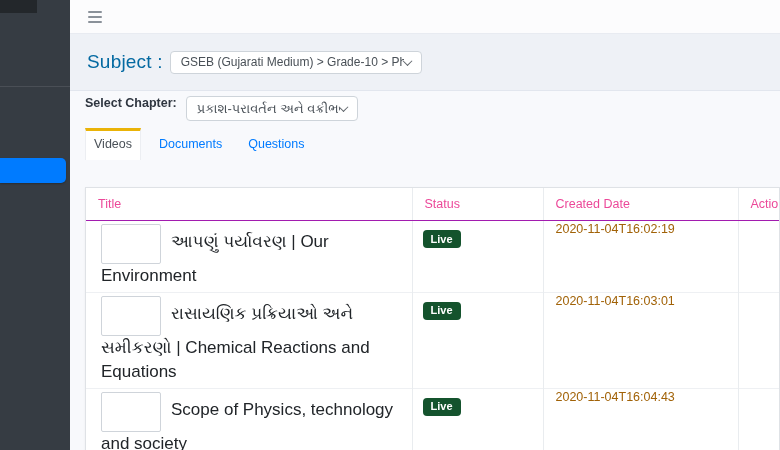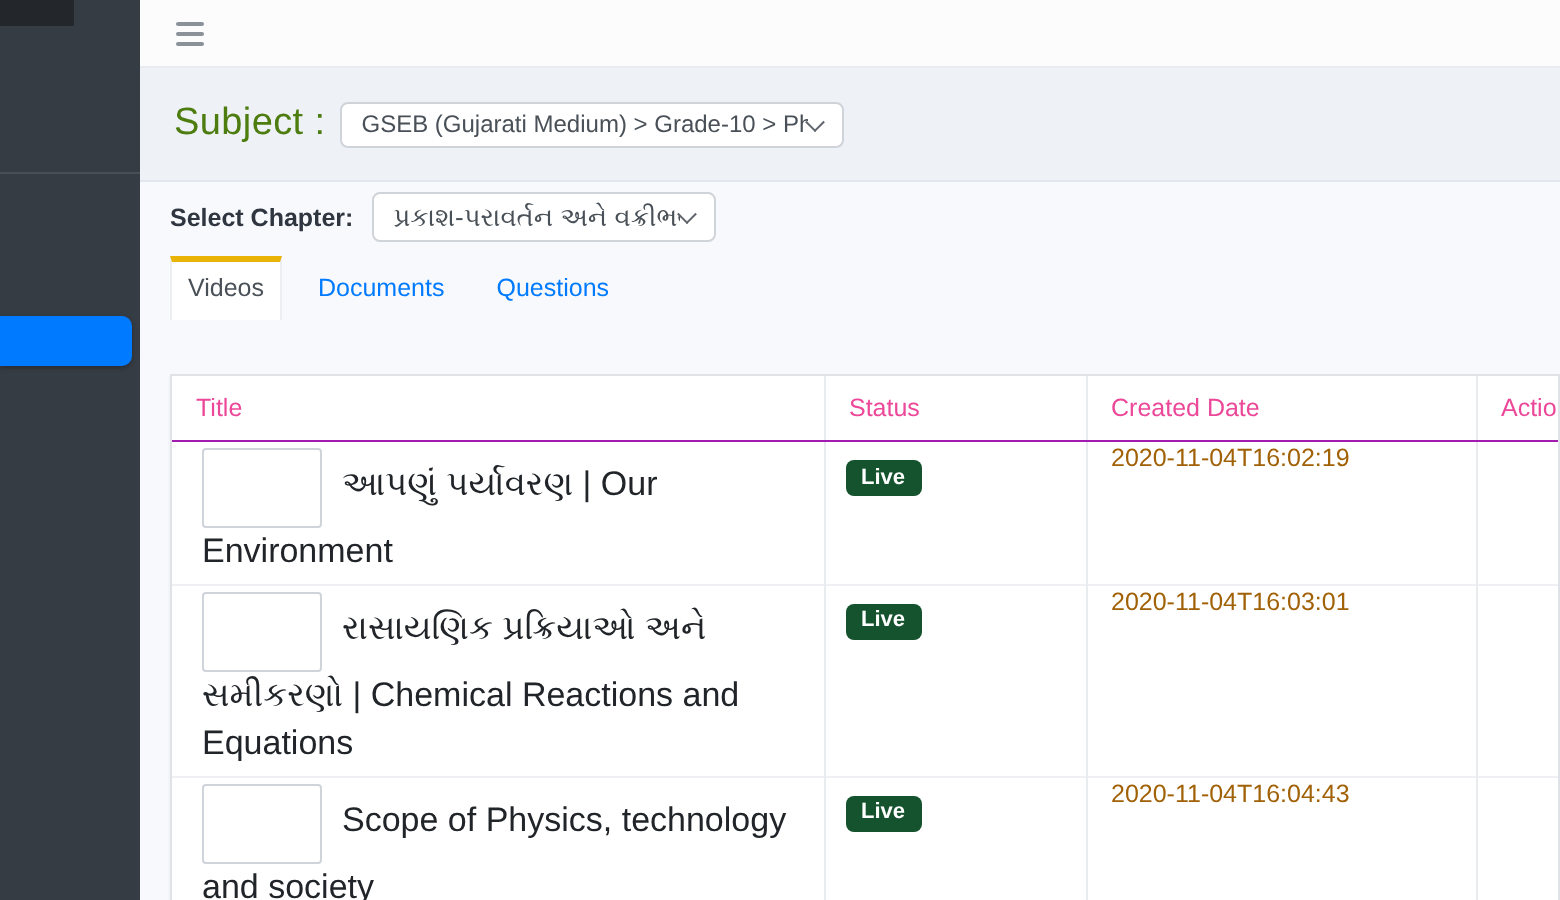--- a/index.html
+++ b/index.html
@@ -13,28 +13,28 @@
   .sidebar-active { position:absolute; left:0; top:158px; width:66px; height:25px; background:#007bff; border-radius:0 5px 5px 0; box-shadow:0 1px 2px rgba(0,0,0,.25); cursor:pointer; }
 
   
   .main { margin-left:70px; height:450px; display:flex; flex-direction:column; }
 
   .topbar { height:34px; background:#fcfcfd; border-bottom:1px solid #e8ebf1; display:flex; align-items:center; padding:0 18px; flex:0 0 auto; }
   .hamburger { width:14px; height:12px; display:flex; flex-direction:column; justify-content:space-between; cursor:pointer; }
   .hamburger i { display:block; height:2px; background:#8a9199; border-radius:1px; }
 
   .subject-band { height:57px; background:#eef1f6; border-bottom:1px solid #e2e6ee; display:flex; align-items:center; padding:0 17px; flex:0 0 auto; }
-  .page-title { font-size:19px; font-weight:400; color:#4d7c0f; letter-spacing:.2px; }
+  .page-title { font-size:19px; font-weight:400; color:#0369a1; letter-spacing:.2px; }
   .select { background:#fff; border:1px solid #ced4da; border-radius:4px; display:inline-flex; align-items:center; justify-content:space-between; color:#495057; cursor:pointer; }
   .select .chev { width:7px; height:7px; border-right:1.5px solid #60666c; border-bottom:1.5px solid #60666c; transform:rotate(45deg) translate(-1px,-1px); flex:0 0 auto; }
   .subject-select { margin-left:7px; width:252px; height:23px; padding:0 10px; font-size:12px; }
 
   .content { flex:1 1 auto; padding:0 15px; }
 
-  .chapter-row { margin-top:5px; display:flex; align-items:center; }
+  .chapter-row { margin-top:5px; display:flex; align-items:flex-start; }
   .chapter-label { font-size:12.5px; font-weight:bold; color:#2f3640; }
   .chapter-select { margin-left:9px; width:172px; height:25px; padding:0 10px; font-size:13px; }
 
   .tabs { margin-top:7px; display:flex; align-items:flex-end; }
   .tab { font-size:12.5px; color:#007bff; padding:9px 5px; margin-right:16px; cursor:pointer; white-space:nowrap; }
   .tab.active { background:#fff; color:#495057; border-top:3px solid #eab308; border-left:1px solid #eceef2; border-right:1px solid #eceef2; padding:6px 8px 9px 8px; margin-right:13px; }
 
   .card { margin-top:27px; margin-right:-15px; background:#fff; border:1px solid #dfe2e6; box-shadow:0 1px 2px rgba(0,0,0,.06); overflow:hidden; }
   table { border-collapse:collapse; width:100%; table-layout:fixed; }
   th, td { border-left:1px solid #e9ecef; font-size:12.5px; text-align:left; }

